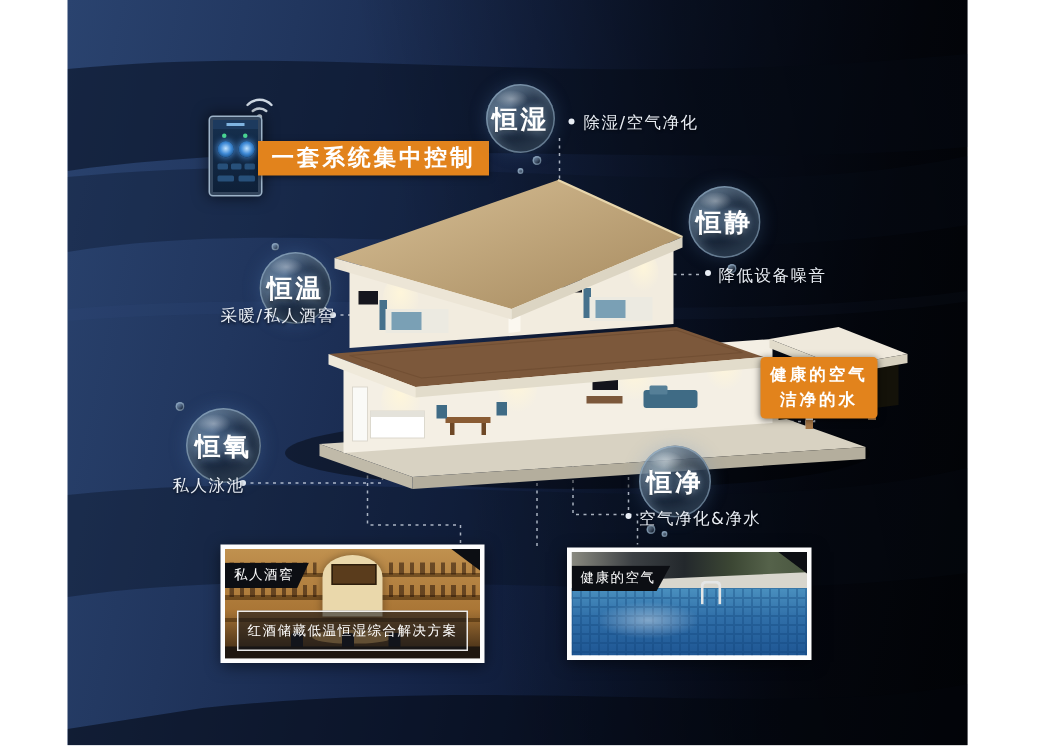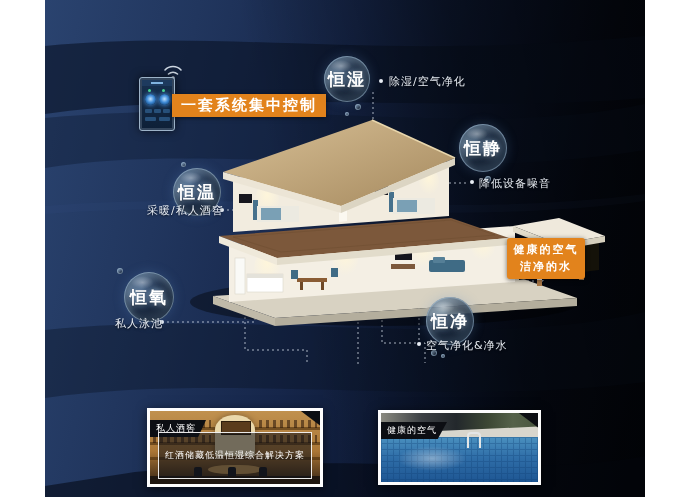--- a/index.html
+++ b/index.html
@@ -41,29 +41,29 @@
          background:linear-gradient(180deg,#16304f 0%,#0e2038 100%);}
   .phone-title{position:absolute;left:0;top:0;width:100%;height:6px;background:#1d3a5e;}
   .phone-title i{position:absolute;left:30%;top:2px;width:40%;height:2px;background:#7fb3e0;}
   .phone-led{position:absolute;width:3px;height:3px;border-radius:50%;background:#49d68e;top:9px;}
   .phone-dial{position:absolute;width:11px;height:11px;border-radius:50%;top:14px;
          background:radial-gradient(circle at 50% 45%, #bfe2ff 0%, #3f8ad6 45%, #16497e 80%);
          box-shadow:0 0 5px rgba(90,170,255,.9);}
   .phone-btn{position:absolute;height:4px;background:#27507a;border-radius:1px;}
 
   
-  .card{position:absolute;background:#fdfdfd;padding:3px;box-shadow:0 2px 10px rgba(0,0,0,.55);margin-top:45px;}
+  .card{position:absolute;background:#fdfdfd;padding:3px;box-shadow:0 2px 10px rgba(0,0,0,.55);}
   .card-img{position:relative;width:100%;height:100%;overflow:hidden;}
   .tag{position:absolute;top:9px;left:0;background:#0c0e13;color:#fff;font-size:9px;letter-spacing:1px;
        padding:2px 10px 2px 6px;clip-path:polygon(0 0,100% 0,86% 100%,0 100%);z-index:4;}
   .ribbon{position:absolute;top:-7px;right:-15px;width:42px;height:15px;background:#0c0e13;
        transform:rotate(37deg);z-index:4;}
   .caption{position:absolute;bottom:5px;left:50%;transform:translateX(-50%);white-space:nowrap;z-index:4;
        background:rgba(14,18,26,.55);border:1px solid rgba(255,255,255,.9);color:#fff;
-       font-size:9px;letter-spacing:1px;padding:16px 6px;}
+       font-size:9px;letter-spacing:1px;padding:6px 6px;}
 
   
   .wine-bg{position:absolute;inset:0;background:linear-gradient(180deg,#c0914f 0%,#aa7636 55%,#553a1c 88%,#241910 100%);}
   .wine-shelves{position:absolute;left:0;top:4px;width:100%;height:62%;
        background:repeating-linear-gradient(180deg,rgba(0,0,0,0) 0 12px,rgba(72,44,12,.6) 12px 15px);}
   .wine-bottles{position:absolute;height:8px;background:repeating-linear-gradient(90deg,rgba(40,20,8,.55) 0 3px,rgba(0,0,0,0) 3px 7px);}
   .wine-arch{position:absolute;left:38%;top:6%;width:24%;height:56%;background:#ead8ab;
        border-radius:50% 50% 0 0/36% 36% 0 0;box-shadow:0 0 6px rgba(0,0,0,.35);}
   .wine-frame{position:absolute;left:42%;top:14%;width:16%;height:16%;background:#5a3c1c;border:1px solid #2e1e0c;}
   .wine-table{position:absolute;left:34%;bottom:14%;width:32%;height:9px;background:#c89a55;border-radius:50%/60%;}

